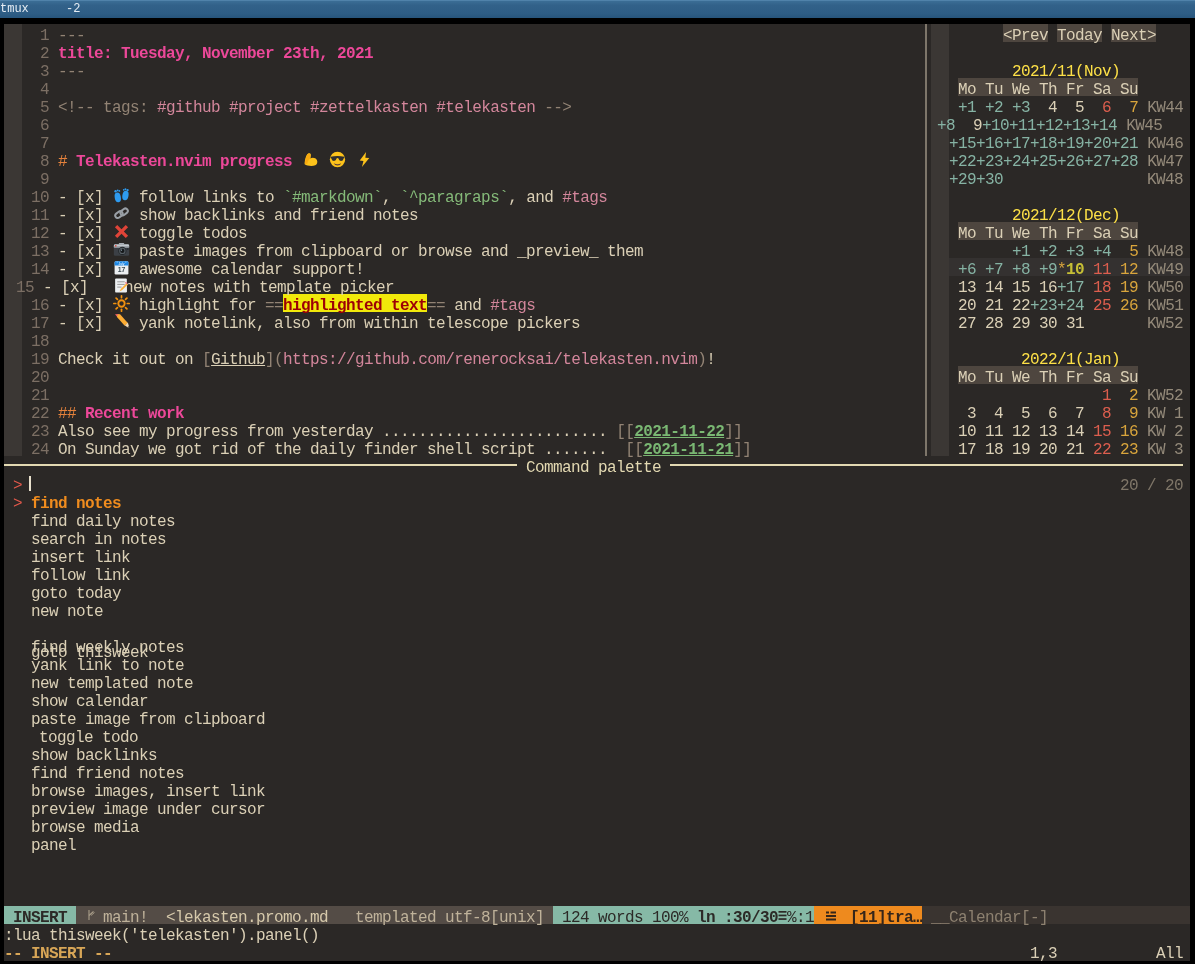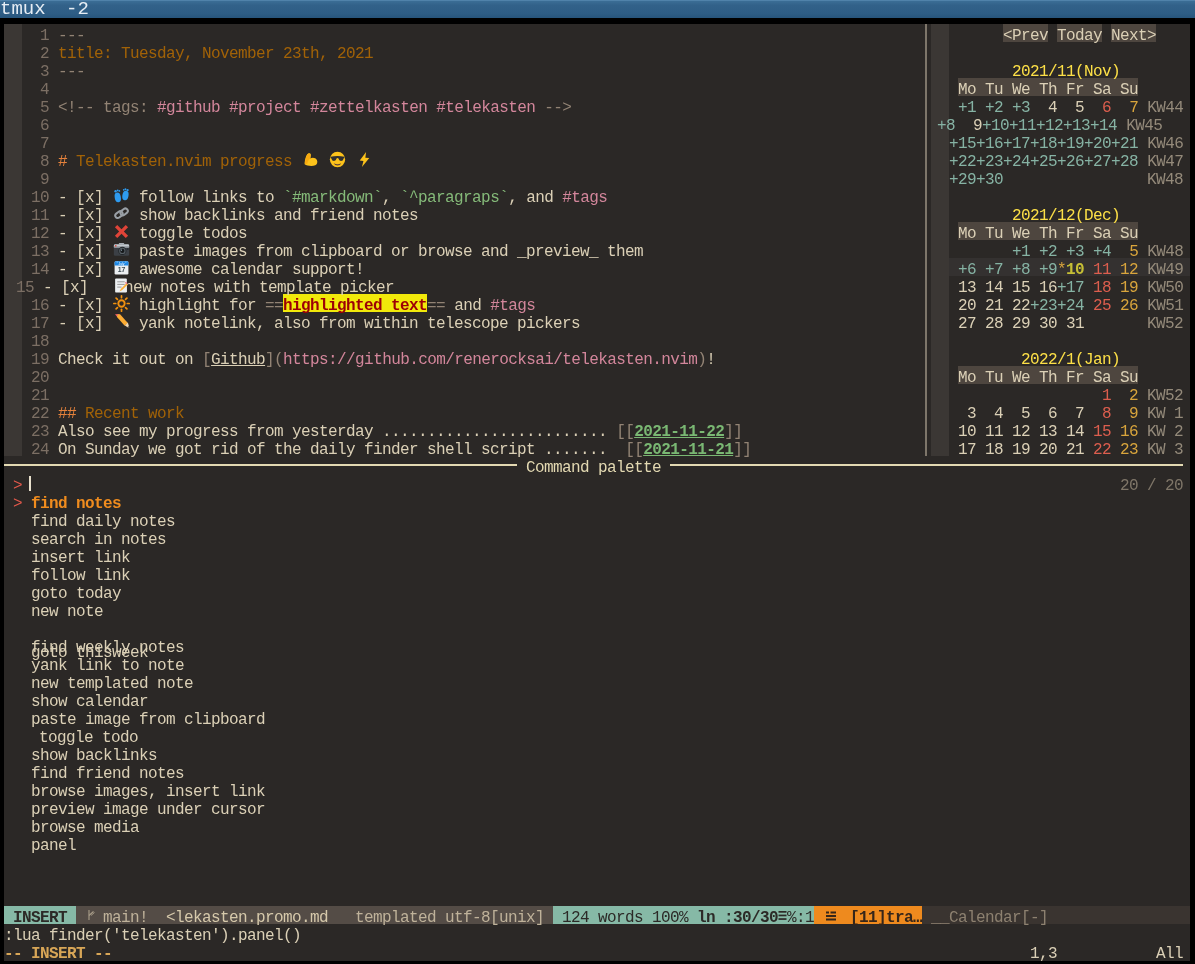--- a/index.html
+++ b/index.html
@@ -1,24 +1,24 @@
 <!DOCTYPE html>
 <html><head><meta charset="utf-8"><style>
 *{margin:0;padding:0;box-sizing:border-box}
 body{width:1195px;height:964px;background:#000;position:relative;overflow:hidden;
  font-family:"Liberation Mono",monospace;}
 #tbar{position:absolute;left:0;top:0;width:1195px;height:18px;
  background:linear-gradient(180deg,#5b8db5 0,#3a6c94 1.5px,#326189 30%,#2e5d85 75%,#27557c 100%);}
-#tbar span{position:absolute;top:0;font-size:19px;line-height:18px;color:#e6edf4;}
+#tbar span{position:absolute;top:0;font-size:12px;line-height:18px;color:#e6edf4;}
 #term{position:absolute;left:4px;top:24px;width:1186px;height:937px;background:#2b2826;}
 .r{position:absolute;height:18px;line-height:18px;font-size:16px;letter-spacing:-0.6px;white-space:pre;color:#dbd0b6;}
 .b{font-weight:bold}
 .gry{color:#928374}
 .num{color:#7c6f64}
-.oli{color:#a16207;font-weight:normal}
+.oli{color:#ec4899;font-weight:bold}
 .org{color:#e5823c}
 .pnk{color:#d3869b}
 .grn{color:#85ba79}
 .wik{color:#7ab873;font-weight:bold;text-decoration:underline}
 .udl{text-decoration:underline}
 .red{color:#e3594b}
 .sel{color:#f08c1e;font-weight:bold}
 .tea{color:#86b3a4}
 .sat{color:#dd5e4e}
 .sun{color:#d9a53c}
@@ -124,21 +124,21 @@
 <div class="r" style="left:31.0px;top:818.5px;">browse media</div>
 <div class="r" style="left:31.0px;top:836.5px;">panel</div>
 <div class="r" style="left:13.0px;top:908.5px;color:#2c2a27"><span class="b">INSERT</span></div>
 <div class="r" style="left:103.0px;top:908.5px;color:#bfb29a">main!</div>
 <div class="r" style="left:166.0px;top:908.5px;color:#d6c9ab">&lt;lekasten.promo.md</div>
 <div class="r" style="left:355.0px;top:908.5px;color:#bfb29a">templated</div>
 <div class="r" style="left:445.0px;top:908.5px;color:#bfb29a">utf-8[unix]</div>
 <div class="r" style="left:562.0px;top:908.5px;color:#2c2a27">124 words 100% <span class="b">ln :30/30</span> %:1</div>
 <div class="r" style="left:850.0px;top:908.5px;color:#35261a"><span class="b">[11]tra…</span></div>
 <div class="r" style="left:931.0px;top:908.5px;color:#8d8170">__Calendar[-]</div>
-<div class="r" style="left:4.0px;top:926.5px;">:lua finder('telekasten').panel()</div>
+<div class="r" style="left:4.0px;top:926.5px;">:lua thisweek('telekasten').panel()</div>
 <div class="r" style="left:4.0px;top:944.5px;"><span class="insy">-- INSERT --</span></div>
 <div class="r" style="left:1030.0px;top:944.5px;">1,3</div>
 <div class="r" style="left:1156.0px;top:944.5px;">All</div>
 <div class="abs" style="left:301.5px;top:150.5px;width:17px;height:17px"><svg width="100%" height="100%" viewBox="0 0 16 16">
       <path d="M2.5 12.5 C2.5 8 4 3.5 5.5 2.5 C7 1.7 8.5 2.2 8.3 4 L7.8 7 C10 5.8 13 6.5 14 8.5 C15 10.5 14.2 12.8 12.5 13.5 C9.5 14.6 4.5 14 2.5 12.5 Z" fill="#fcc21b"></path>
       <path d="M5.6 2.8 C6.8 2.2 8.2 2.5 8.1 4 L7.8 7 C6.5 7.8 5.2 9.5 5 12 L2.7 12.3 C2.8 8.5 4.2 3.7 5.6 2.8Z" fill="#f7a910"></path>
     </svg></div>
 <div class="abs" style="left:328.5px;top:150.5px;width:17px;height:17px"><svg width="100%" height="100%" viewBox="0 0 16 16">
       <circle cx="8" cy="8" r="7.2" fill="#fcc21b"></circle>
       <path d="M1.5 5.4 Q8 4.2 14.5 5.4 L14.3 6.6 Q13.8 6.6 13.6 7.6 Q13.3 9.4 11.3 9.4 Q9.3 9.4 9 7.4 Q8.9 6.6 8 6.6 Q7.1 6.6 7 7.4 Q6.7 9.4 4.7 9.4 Q2.7 9.4 2.4 7.6 Q2.2 6.6 1.7 6.6 Z" fill="#2f2f2f"></path>

